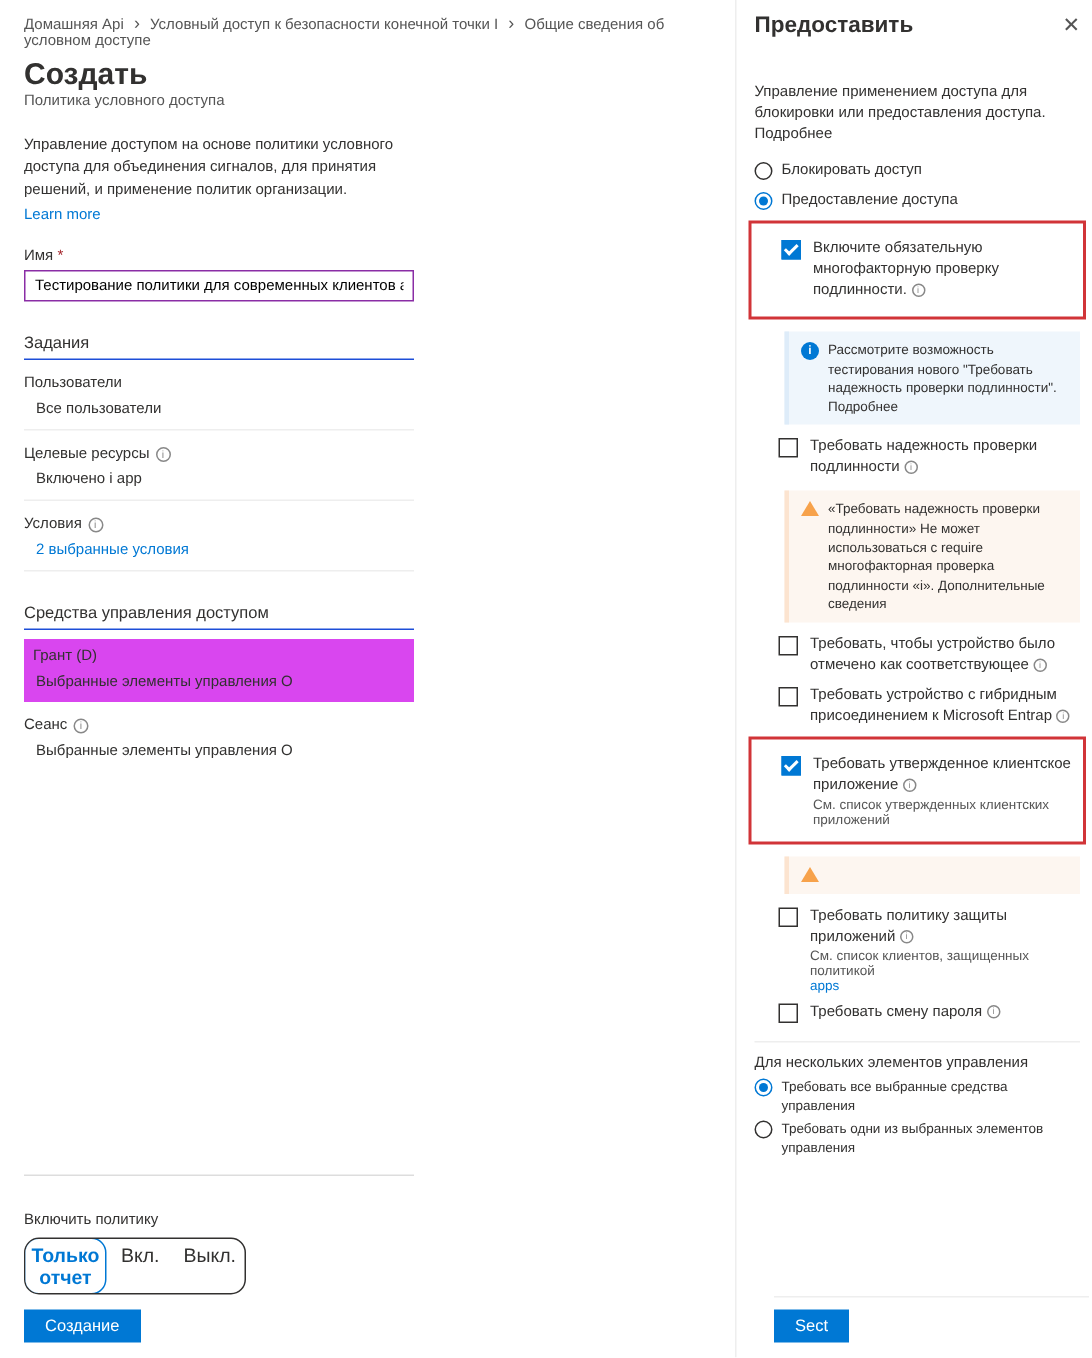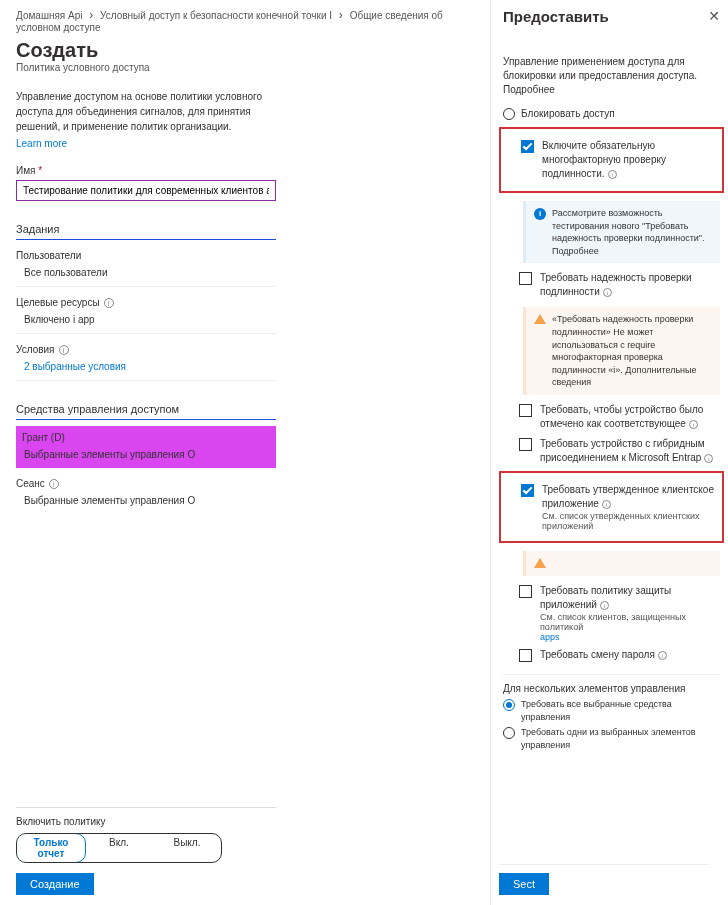--- a/index.html
+++ b/index.html
@@ -107,30 +107,30 @@
       text-align: center;
       color: #888;
       margin-left: 4px;
     }
     .footer-left {
       position: absolute;
       bottom: 10px;
       left: 16px;
       width: 260px;
       border-top: 1px solid #ddd;
-      padding-top: 8px;
+      padding-top: 24px;
     }
     .toggle-group {
       display: flex;
       border: 1px solid #323130;
       border-radius: 10px;
-      width: 206px;
+      width: 148px;
       overflow: hidden;
       margin: 6px 0 10px 0;
-      font-size: 10px;
+      font-size: 13px;
     }
     .toggle-opt {
       flex: 1;
       text-align: center;
       padding: 3px 4px;
       cursor: pointer;
     }
     .toggle-opt.selected {
       background: #fff;
       border: 1px solid #0078d4;
@@ -257,21 +257,21 @@
     }
     .subtext .link { color: #0078d4; }
     .bottom-radios {
       border-top: 1px solid #eee;
       margin-top: 12px;
       padding-top: 8px;
     }
     .footer-right {
       position: absolute;
       bottom: 10px;
-      left: 8px;
+      left: 25px;
       border-top: 1px solid #eee;
       padding-top: 8px;
       width: 210px;
     }
     .tiny-info {
       display: inline-block;
       width: 9px; height: 9px;
       border: 1px solid #888;
       border-radius: 50%;
       font-size: 6px;
@@ -358,20 +358,24 @@
   </div>
 
   <div class="pane-desc">
     <span>Управление применением доступа для блокировки или предоставления доступа.</span> <span style="color:#323130">Подробнее</span>
   </div>
 
   <div class="radio-row">
     <div class="radio"></div>
     <div>Блокировать доступ</div>
   </div>
+  <div class="radio-row">
+    <div class="radio checked"></div>
+    <div>Предоставление доступа</div>
+  </div>
 
   <div class="highlight-red">
     <div class="check-row" style="margin-left:16px">
       <div class="checkbox checked"></div>
       <div><span>Включите обязательную многофакторную проверку подлинности.</span><span class="tiny-info">i</span></div>
     </div>
   </div>
 
   <div class="callout info">
     <div class="callout-icon">

